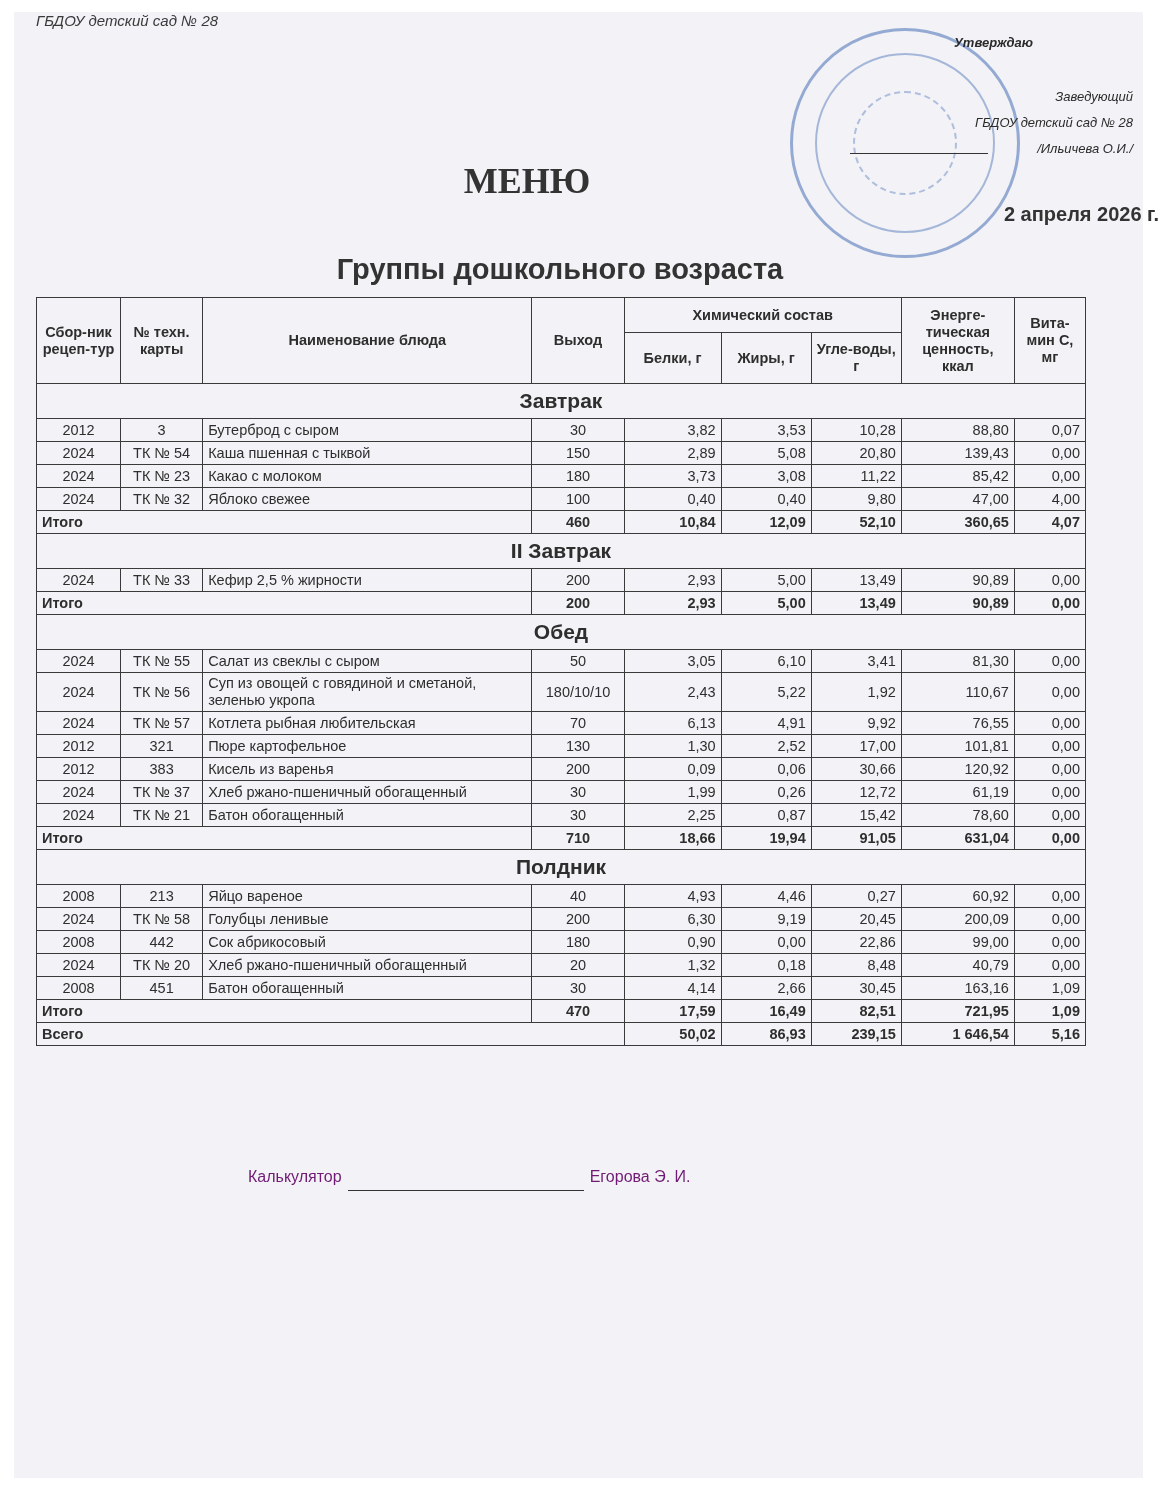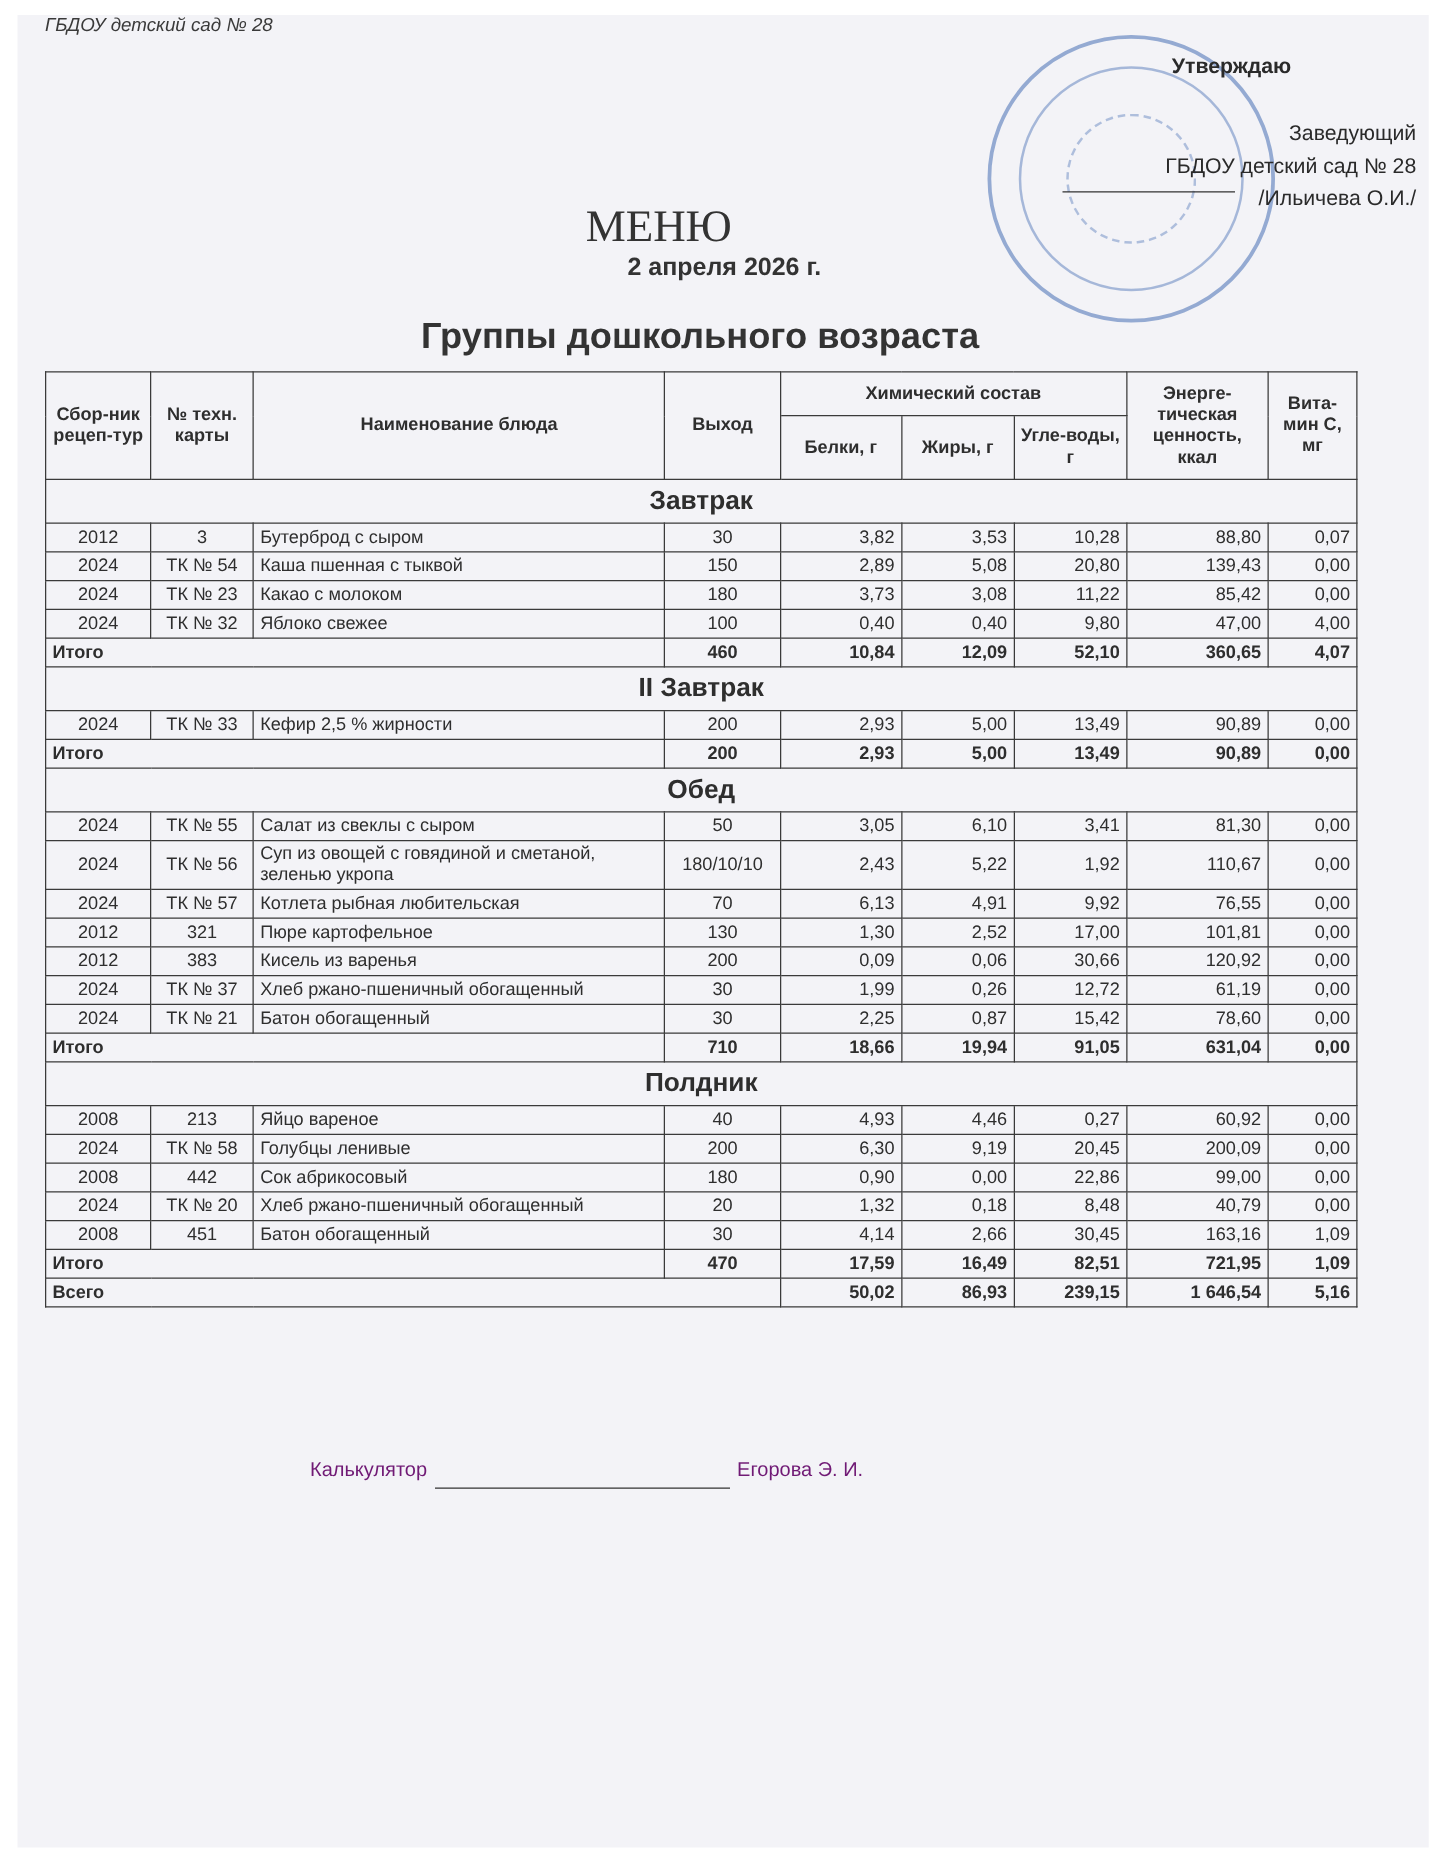--- a/index.html
+++ b/index.html
@@ -1,26 +1,26 @@
 <!DOCTYPE html>
 <html><head>
 <meta charset="utf-8">
 <style>
   html, body { margin: 0; padding: 0; background: #ffffff; }
   body { width: 1159px; height: 1500px; position: relative; overflow: hidden; font-family: "Liberation Sans", sans-serif; color: #2a2a2a; }
   .page { position: absolute; left: 14px; top: 12px; width: 1129px; height: 1466px; background: #f3f3f7; }
   .org-header { position: absolute; left: 36px; top: 12px; font-size: 15px; font-style: italic; color: #3a3a3a; }
-  .approve { position: absolute; right: 26px; top: 40px; text-align: right; font-size: 17px; line-height: 26px; color: #2a2a2a; }
+  .approve { position: absolute; right: 26px; top: 30px; text-align: right; font-size: 13px; line-height: 26px; color: #2a2a2a; font-style: italic; }
   .approve .title { font-weight: bold; margin-bottom: 28px; padding-right: 100px; }
   .stamp { position: absolute; left: 790px; top: 28px; width: 230px; height: 230px; border-radius: 50%; border: 3px solid rgba(70,110,180,0.55); box-sizing: border-box; }
   .stamp::before { content: ""; position: absolute; left: 22px; top: 22px; right: 22px; bottom: 22px; border-radius: 50%; border: 2px solid rgba(70,110,180,0.45); }
   .stamp::after { content: ""; position: absolute; left: 60px; top: 60px; right: 60px; bottom: 60px; border-radius: 50%; border: 2px dashed rgba(70,110,180,0.4); }
   .sign-line-top { position: absolute; left: 850px; top: 153px; width: 138px; border-bottom: 1px solid #333; }
-  .doc-title { position: absolute; left: 0; width: 1054px; top: 160px; text-align: center; font-family: "Liberation Serif", serif; font-weight: normal; font-size: 36px; color: #333; }
-  .doc-date { position: absolute; left: 0; width: 1159px; top: 203px; text-align: center; font-weight: bold; font-size: 20px; color: #333; }
+  .doc-title { position: absolute; left: 0; width: 1054px; top: 160px; text-align: center; font-family: "Liberation Serif", serif; font-weight: bold; font-size: 36px; color: #333; }
+  .doc-date { position: absolute; left: 0; width: 1159px; top: 203px; text-align: right; font-weight: bold; font-size: 20px; color: #333; }
   .doc-group { position: absolute; left: 0; width: 1120px; top: 253px; text-align: center; font-weight: bold; font-size: 29px; color: #333; }
   table.menu { position: absolute; left: 36px; top: 297px; width: 1050px; border-collapse: collapse; font-size: 14.5px; color: #2e2e2e; }
   table.menu td, table.menu th { border: 1.5px solid #3a3a3a; padding: 0 5px; height: 22px; }
   table.menu th { font-weight: bold; text-align: center; line-height: 17px; font-size: 14.5px; }
   .c-num { text-align: center; }
   .c-name { text-align: left; }
   .c-val { text-align: right; }
   tr.section td { text-align: center; font-weight: bold; font-size: 21px; height: 34px; }
   tr.total td { font-weight: bold; }
   tr.tall td { height: 38px; line-height: 17px; }

